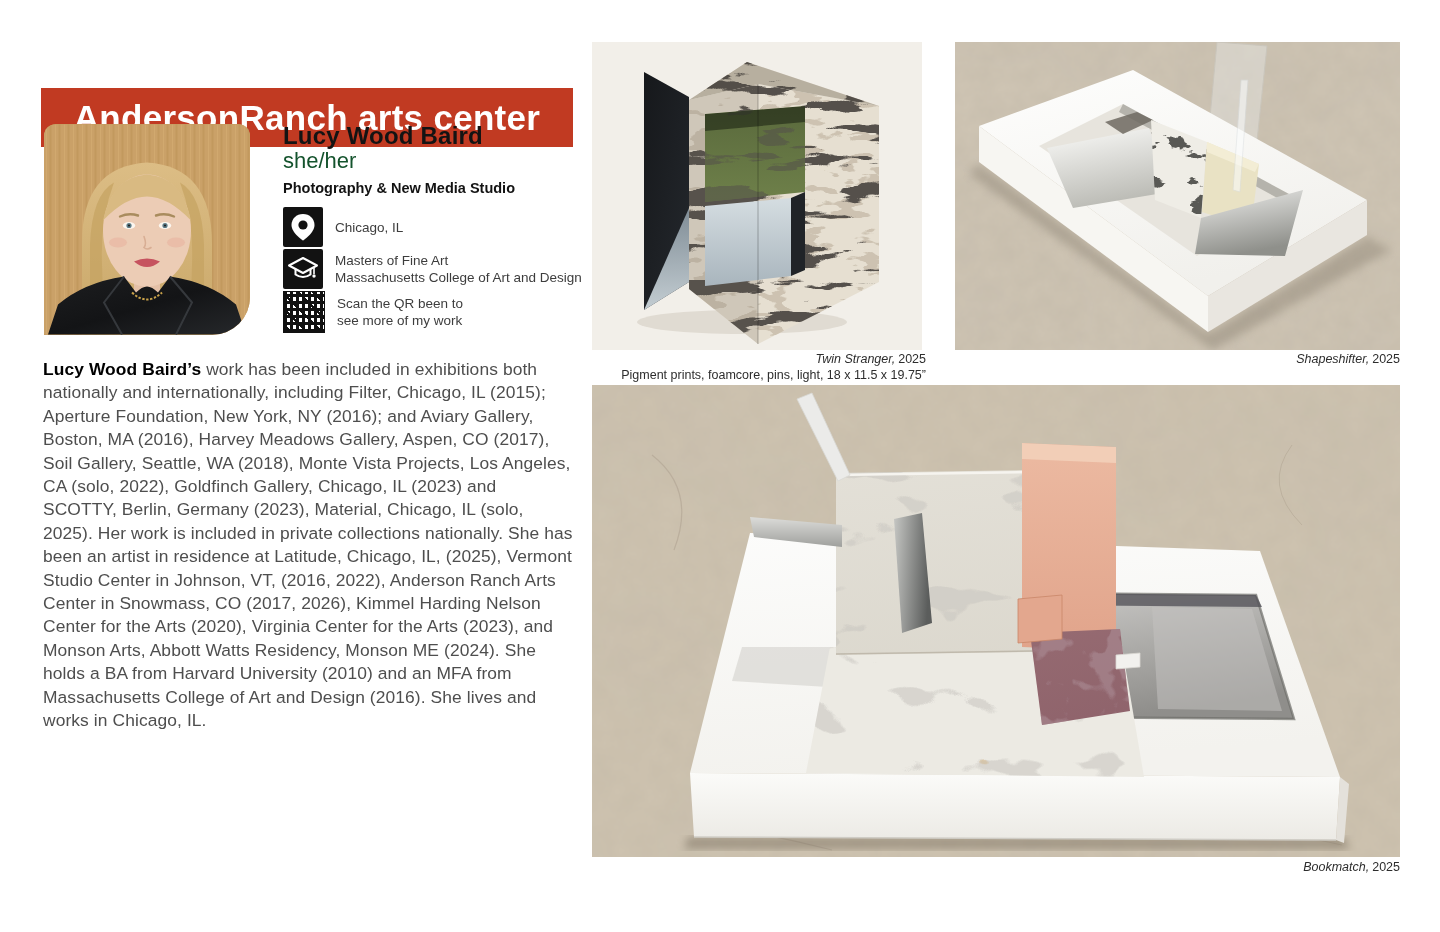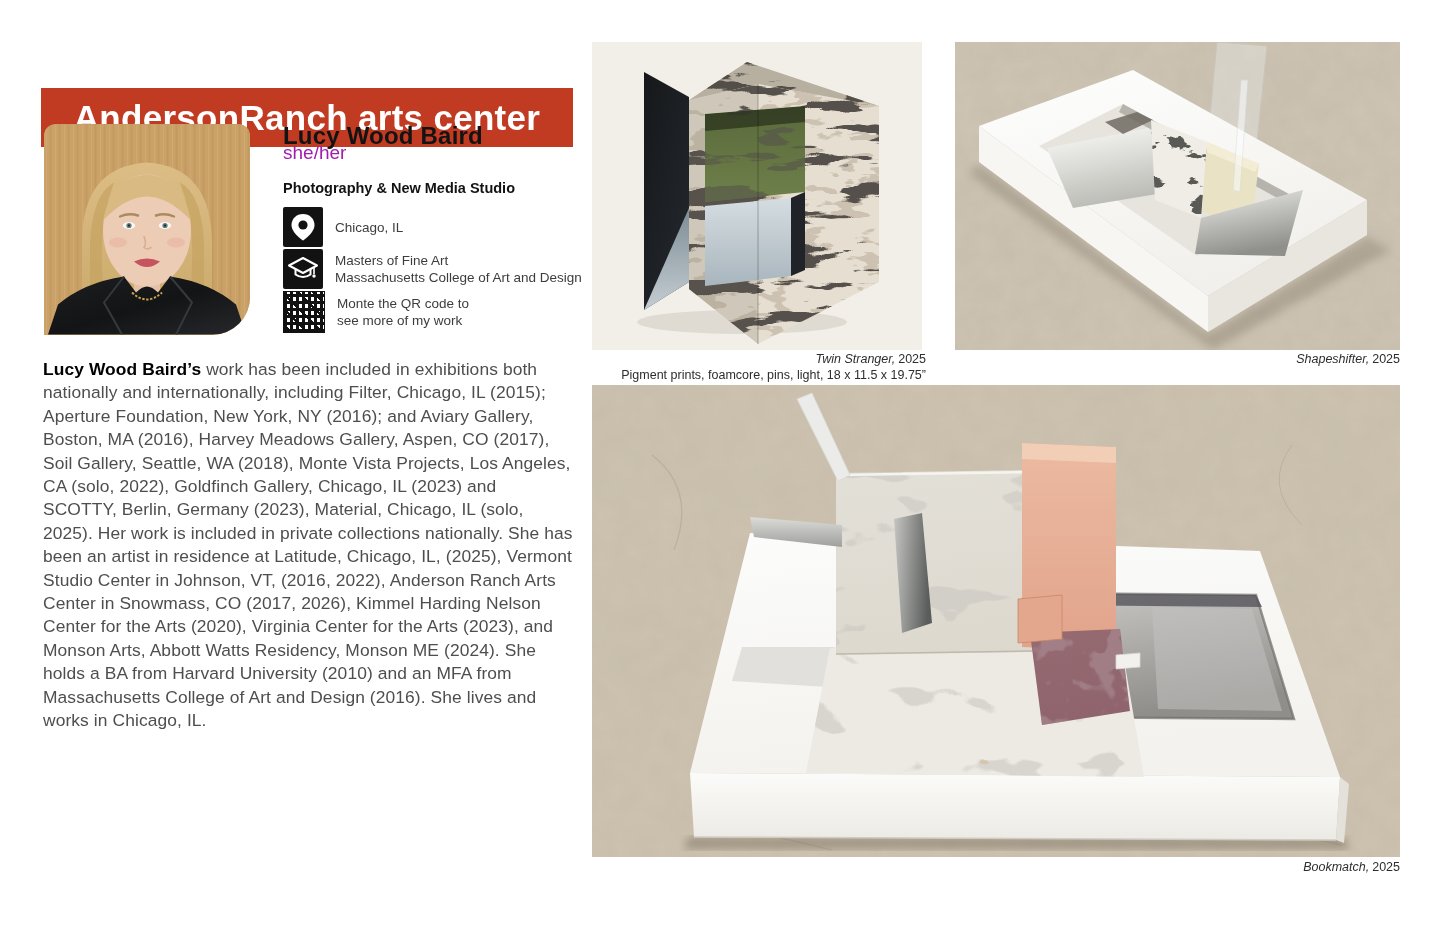--- a/index.html
+++ b/index.html
@@ -20,21 +20,21 @@
 
   
   .portrait{
     left:44px;top:124px;width:206px;height:211px;
     border-radius:12px 12px 38px 0;overflow:hidden;background:#c49a5f;
   }
   .portrait svg{display:block;width:100%;height:100%;}
 
   
   .name{left:283px;top:122px;font-size:24px;font-weight:700;color:#131313;letter-spacing:.2px;}
-  .pronouns{left:283px;top:142px;font-size:19px;color:#a21caf;}
+  .pronouns{left:283px;top:148px;font-size:22px;color:#14532d;}
   .studio{left:283px;top:180px;font-size:14.5px;font-weight:700;color:#131313;}
 
   .inforow{left:283px;display:flex;align-items:center;gap:12px;}
   .row-location{top:207px;}
   .row-education{top:249px;}
   .row-qr{top:291px;}
   .icon-sq{width:40px;height:40px;background:#121212;border-radius:2px;flex:0 0 auto;
     display:flex;align-items:center;justify-content:center;}
   .icon-sq svg{display:block;}
   .info-label{font-size:13.5px;line-height:17px;color:#3d3d3d;}
@@ -148,21 +148,21 @@
     </div>
     <div class="info-label">
       <div>Masters of Fine Art</div>
       <div>Massachusetts College of Art and Design</div>
     </div>
   </div>
 
   <div class="abs inforow row-qr">
     <div class="qr"></div>
     <div class="info-label">
-      <div>Monte the QR code to</div>
+      <div>Scan the QR been to</div>
       <div>see more of my work</div>
     </div>
   </div>
 
   <p class="abs bio"><strong>Lucy Wood Baird’s</strong><span> work has been included in exhibitions both nationally and internationally, including Filter, Chicago, IL (2015); Aperture Foundation, New York, NY (2016); and Aviary Gallery, Boston, MA (2016), Harvey Meadows Gallery, Aspen, CO (2017), Soil Gallery, Seattle, WA (2018), Monte Vista Projects, Los Angeles, CA (solo, 2022), Goldfinch Gallery, Chicago, IL (2023) and SCOTTY, Berlin, Germany (2023), Material, Chicago, IL (solo, 2025). Her work is included in private collections nationally. She has been an artist in residence at Latitude, Chicago, IL, (2025), Vermont Studio Center in Johnson, VT, (2016, 2022), Anderson Ranch Arts Center in Snowmass, CO (2017, 2026), Kimmel Harding Nelson Center for the Arts (2020), Virginia Center for the Arts (2023), and Monson Arts, Abbott Watts Residency, Monson ME (2024). She holds a BA from Harvard University (2010) and an MFA from Massachusetts College of Art and Design (2016). She lives and works in Chicago, IL.</span></p>
 
   <figure class="abs art art1">
     <svg viewBox="0 0 330 308">
       <defs>
         <linearGradient id="a1flap" x1="0" y1="0" x2="1" y2="1">

